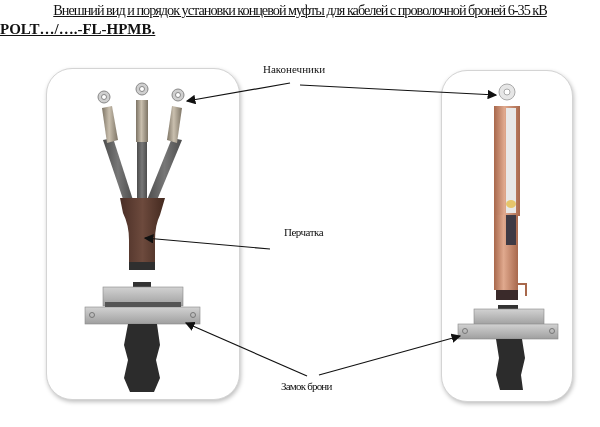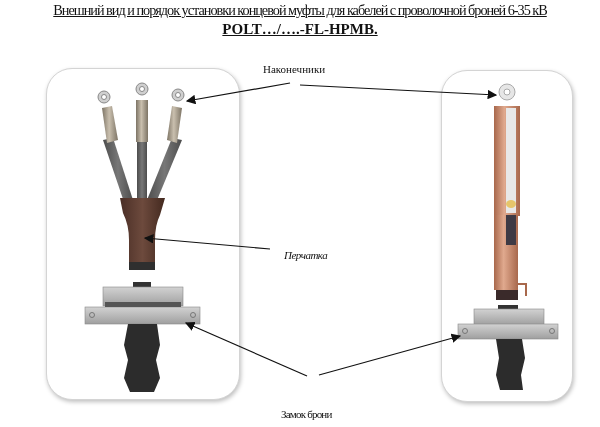--- a/index.html
+++ b/index.html
@@ -6,21 +6,21 @@
   body {
     width: 600px; height: 427px; background: #ffffff; position: relative; overflow: hidden;
     font-family: "Liberation Serif", "DejaVu Serif", serif; color: #111;
   }
   .title1 {
     position: absolute; left: 0; top: 0; width: 600px; text-align: center;
     font-size: 15.5px; letter-spacing: -1.1px; text-decoration: underline; line-height: 20px;
     transform: scaleX(0.92); transform-origin: center;
   }
   .title2 {
-    position: absolute; left: 0; top: 19px; width: 600px; text-align: center;
+    position: absolute; left: 0; top: 19px; width: 600px; 
     font-size: 15px; font-weight: bold; text-decoration: underline; line-height: 20px;
   }
   .panel {
     position: absolute; background: #fff; border: 1.5px solid #d4d4d4; border-radius: 26px;
     box-shadow: 1px 2px 4px rgba(0,0,0,0.25);
   }
   .label { position: absolute; font-size: 11px; white-space: nowrap; }
   svg.overlay { position: absolute; left: 0; top: 0; }
 </style>
 </head>
@@ -118,14 +118,14 @@
   <g stroke="#111" stroke-width="1.2" fill="none">
     <line x1="290" y1="83" x2="187" y2="101" marker-end="url(#ah)"></line>
     <line x1="300" y1="85" x2="496" y2="95" marker-end="url(#ah)"></line>
     <line x1="270" y1="249" x2="145" y2="238" marker-end="url(#ah)"></line>
     <line x1="307" y1="376" x2="186" y2="323" marker-end="url(#ah)"></line>
     <line x1="319" y1="375" x2="460" y2="336" marker-end="url(#ah)"></line>
   </g>
 </svg>
 
 <div class="label" style="left:263px; top:63px;">Наконечники</div>
-<div class="label" style="left:284px; top:249px; letter-spacing:-0.5px;font-style:italic;">Перчатка</div>
-<div class="label" style="left:281px; top:408px; letter-spacing:-0.8px;">Замок  брони</div>
+<div class="label" style="left:284px; top:226px; letter-spacing:-0.5px;">Перчатка</div>
+<div class="label" style="left:281px; top:380px; letter-spacing:-0.8px;">Замок  брони</div>
 
 </body></html>

